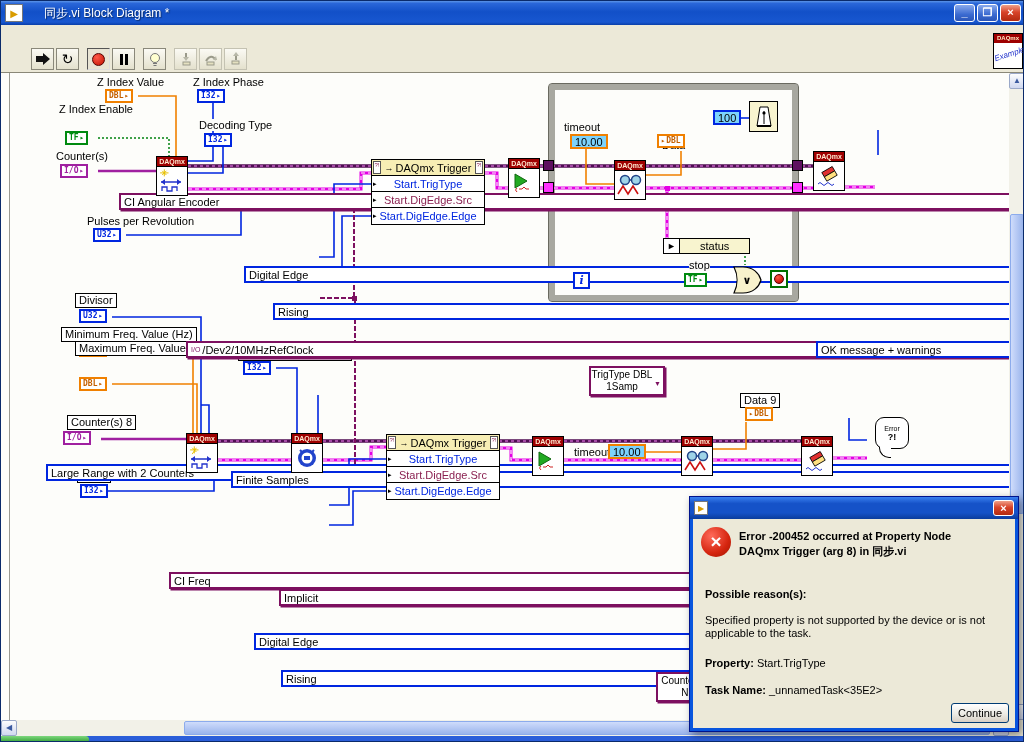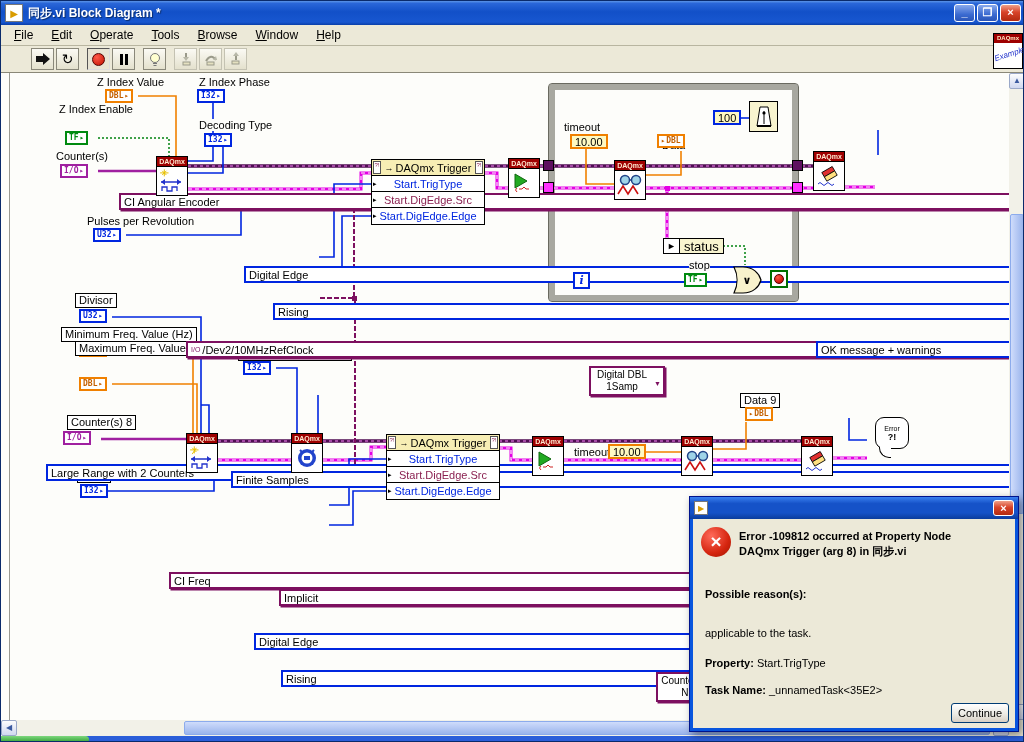--- a/index.html
+++ b/index.html
@@ -1,21 +1,21 @@
 <!DOCTYPE html>
 <html><head>
 <meta charset="utf-8">
 <style>
 *{margin:0;padding:0;box-sizing:border-box}
 body{font-family:"Liberation Sans",sans-serif;background:#555}
 .screen{position:relative;width:1024px;height:742px;background:#ece9d8;overflow:hidden;border:1px solid #0a2a6a}
 
 .titlebar{position:absolute;left:0;top:0;width:1024px;height:24px;background:linear-gradient(180deg,#5c95e8 0%,#2a66d8 10%,#1250c8 45%,#1857d0 88%,#0a3ea8 100%);display:flex;align-items:center;padding:0 4px;z-index:6}
 .lv-icon{width:18px;height:18px;background:#fff;border:1px solid #777;display:flex;align-items:center;justify-content:center;font-size:10px;color:#d99c00}
-.tb-title{color:#fff;font-weight:bold;font-size:12px;margin-left:5px;text-shadow:1px 1px 1px #092a66}
+.tb-title{color:#fff;font-weight:normal;font-size:12px;margin-left:21px;text-shadow:1px 1px 1px #092a66}
 .tb-btns{margin-left:auto;display:flex;gap:2px}
 .tb-btn{width:21px;height:18px;border:1px solid #fff;border-radius:3px;background:linear-gradient(180deg,#89a9ec,#3a6ad0 60%,#2a55b8);color:#fff;font-size:11px;font-weight:bold;text-align:center;line-height:15px}
 .tb-btn.close{background:linear-gradient(180deg,#f0a088,#d8442a 45%,#b22a10)}
 
 .menubar{position:absolute;left:0;top:24px;width:1024px;height:21px;background:#ece9d8;border-bottom:1px solid #b8b5a0;display:flex;align-items:center;padding-left:4px;z-index:5}
 .menu-item{display:inline-block;font-size:12px;padding:2px 9px;color:#000}
 .menu-item::first-letter{text-decoration:underline}
 .toolbar{position:absolute;left:0;top:45px;width:1024px;height:27px;background:#ece9d8;border-bottom:1px solid #8a8878;display:flex;align-items:center;padding-left:30px;z-index:5}
 .tbtn{width:23px;height:22px;border:1px solid #8a887a;background:linear-gradient(180deg,#fbfaf4,#e4e1cd);display:flex;align-items:center;justify-content:center;margin-right:2px}
 .tbtn.pressed{border-color:#555 #ddd #ddd #555;background:#e8e4d4}
@@ -42,21 +42,21 @@
 .item{position:absolute;z-index:3}
 .lbl{font-size:11px;color:#000;white-space:nowrap;background:#fdfdfa}
 .boxlbl{font-size:11px;color:#000;white-space:nowrap;background:#fff;border:1px solid #000;padding:0 3px;line-height:13px}
 .term{height:14px;border:2px solid;background:#fff;display:flex;align-items:center;justify-content:center;font:bold 8px "DejaVu Sans Mono",monospace;padding:0 2px;line-height:1}
 .term.ctrl::after{content:"▸";font-size:7px;margin-left:1px}
 .term.ind::before{content:"▸";font-size:7px;margin-right:1px}
 .c-dbl{border-color:#f08000;color:#c46000}
 .c-int{border-color:#0026e0;color:#0026e0}
 .c-tf{border-color:#008a10;color:#008a10}
 .c-io{border-color:#a020a0;color:#a020a0}
-.const{height:15px;border:2px solid;background:#fef9c3;font-size:11px;display:flex;align-items:center;padding:0 3px;color:#000}
+.const{height:15px;border:2px solid;background:#7dd3fc;font-size:11px;display:flex;align-items:center;padding:0 3px;color:#000}
 .enum{height:17px;background:#fff;border:2px solid;font-size:11px;color:#000;display:flex;align-items:center;white-space:nowrap;padding:0 14px 0 3px;position:relative}
 .enum::after{content:"▼";position:absolute;right:2px;top:4px;font-size:7px}
 .enum.blue{border-color:#0026e0}.enum.blue::after{color:#0026e0}
 .enum.mar{border-color:#7d1060;box-shadow:1.5px 1.5px 0 #7d1060}.enum.mar::after{color:#7d1060}
 .enum2{width:76px;height:30px;background:#fff;border:2px solid #7d1060;box-shadow:1.5px 1.5px 0 #7d1060;font-size:10px;color:#000;display:flex;flex-direction:column;align-items:center;justify-content:center;line-height:12px;position:relative;padding-right:10px;text-align:center}
 .enum2::after{content:"▼";position:absolute;right:2px;top:10px;font-size:7px;color:#7d1060}
 .dq{width:32px;border:1px solid #000;background:#fff}
 .dq .hd{background:#9e0000;color:#ffe8d0;font-size:7px;font-weight:bold;text-align:center;height:10px;line-height:10px;border-bottom:1px solid #000}
 .dq .bd{height:28px;position:relative;display:flex;align-items:center;justify-content:center}
 .pn{width:114px;border:1px solid #000;background:#fff}
@@ -67,21 +67,21 @@
 .pn .pr::before{content:"▸";position:absolute;left:1px;font-size:7px;color:#000}
 .pr.blue{color:#0026e0}.pr.mar{color:#8a2050}
 .tun{position:absolute;width:11px;height:11px;border:1px solid #000;z-index:3}
 .tun.task{background:#5e1060}.tun.err{background:#ff30ff}
 .dot{position:absolute;width:5px;height:5px;z-index:3}
 .iterm{width:17px;height:17px;border:2px solid #0026e0;background:#fff;color:#0026e0;font:bold italic 11px "DejaVu Serif",serif;display:flex;align-items:center;justify-content:center}
 .cond{width:18px;height:18px;border:2px solid #007000;background:#fff;display:flex;align-items:center;justify-content:center}
 .cond i{width:10px;height:10px;border-radius:50%;background:radial-gradient(circle at 35% 30%,#ff5a4a,#cc1505 70%);border:1px solid #5a0000}
 .unb{display:flex;height:16px;border:1px solid #000;background:#fff}
 .unb .ua{width:16px;display:flex;align-items:center;justify-content:center;font-size:9px;color:#000;border-right:1px solid #000}
-.unb .ut{background:#f8f4cf;font-size:13px;padding:0 4px;display:flex;align-items:center}
+.unb .ut{background:#f8f4cf;font-size:11px;padding:0 20px;display:flex;align-items:center}
 .bubble{width:36px;height:44px;position:relative}
 .bubble .bb{position:absolute;left:0;top:0;width:34px;height:32px;border:1.5px solid #000;border-radius:9px;background:#fff;display:flex;flex-direction:column;align-items:center;justify-content:center;line-height:9px}
 .bubble .bt{position:absolute;left:4px;top:30px;width:12px;height:11px;border-left:1.5px solid #000;border-bottom:1.5px solid #000;border-radius:0 0 0 10px;background:#fff}
 .bubble .e1{font-size:7px}.bubble .e2{font-size:9px;font-weight:bold}
 .metro{width:29px;height:31px;border:1px solid #000;background:#f8f4cf;display:flex;align-items:center;justify-content:center}
 .orgate{position:absolute;z-index:3}
 
 .sb-v{position:absolute;left:1008px;top:72px;width:16px;height:647px;background:#f2f1e8;z-index:4}
 .sb-h{position:absolute;left:0;top:719px;width:1008px;height:16px;background:#f2f1e8;z-index:4}
 .sb-btn{position:absolute;width:16px;height:16px;background:linear-gradient(180deg,#fdfdfd,#d0d8f0);border:1px solid #9aa8c8;border-radius:2px;color:#3b5aa0;font-size:8px;text-align:center;line-height:14px}
@@ -107,29 +107,20 @@
   <div class="titlebar">
     <div class="lv-icon">▶</div>
     <span class="tb-title">同步.vi Block Diagram *</span>
     <div class="tb-btns">
       <div class="tb-btn">_</div>
       <div class="tb-btn">❐</div>
       <div class="tb-btn close">×</div>
     </div>
   </div>
 
-  <div class="menubar">
-    <span class="menu-item">File</span>
-    <span class="menu-item">Edit</span>
-    <span class="menu-item">Operate</span>
-    <span class="menu-item">Tools</span>
-    <span class="menu-item">Browse</span>
-    <span class="menu-item">Window</span>
-    <span class="menu-item">Help</span>
-  </div>
 
   <div class="toolbar">
     <div class="tbtn">
         <svg width="18" height="14">
           <path d="M2 4h7V1l7 6-7 6v-3H2z" fill="#111"></path>
         </svg>
       </div>
     <div class="tbtn">
         <span style="font-size:14px">↻</span>
       </div>
@@ -283,21 +274,21 @@
   <div class="dot" style="left:351px;top:295px;background:#7d1060"></div>
   <div class="dot" style="left:664px;top:185px;background:#e400e4"></div>
 
   <div class="tun task" style="left:542px;top:159px"></div>
   <div class="tun err" style="left:542px;top:181px"></div>
   <div class="tun task" style="left:791px;top:159px"></div>
   <div class="tun err" style="left:791px;top:181px"></div>
 
   <div class="item lbl" style="left:96px;top:75px">Z Index Value</div>
   <div class="item term ctrl c-dbl" style="left:104px;top:88px">DBL</div>
-  <div class="item lbl" style="left:198px;top:75px">Z Index Phase</div>
+  <div class="item lbl" style="left:192px;top:75px">Z Index Phase</div>
   <div class="item term ctrl c-int" style="left:196px;top:88px">I32</div>
   <div class="item lbl" style="left:58px;top:102px">Z Index Enable</div>
   <div class="item term ctrl c-tf" style="left:64px;top:130px">TF</div>
   <div class="item lbl" style="left:198px;top:118px">Decoding Type</div>
   <div class="item term ctrl c-int" style="left:203px;top:132px">I32</div>
   <div class="item lbl" style="left:55px;top:149px">Counter(s)</div>
   <div class="item term ctrl c-io" style="left:59px;top:163px">I/O</div>
   <div class="item lbl" style="left:86px;top:214px">Pulses per Revolution</div>
   <div class="item term ctrl c-int" style="left:92px;top:227px">U32</div>
   <div class="item boxlbl" style="left:74px;top:292px">Divisor</div>
@@ -320,21 +311,21 @@
       <span style="font-size:7px;color:#7d1060;margin-right:2px">I/O</span>
       <span>/Dev2/10MHzRefClock</span>
     </div>
   <div class="item enum blue" style="left:45px;top:395px">Large Range with 2 Counters</div>
   <div class="item enum blue" style="left:230px;top:385px">Finite Samples</div>
   <div class="item enum mar" style="left:168px;top:469px">CI Freq</div>
   <div class="item enum mar" style="left:278px;top:469px">Implicit</div>
   <div class="item enum blue" style="left:253px;top:496px">Digital Edge</div>
   <div class="item enum blue" style="left:280px;top:516px">Rising</div>
   <div class="item enum2" style="left:588px;top:195px">
-      <span>Digital DBL</span>
+      <span>TrigType DBL</span>
       <span>1Samp</span>
     </div>
   <div class="item enum2" style="left:655px;top:471px;width:94px">
       <span>Counter 1D DBL</span>
       <span>NSamp</span>
     </div>
   <div class="item enum blue" style="left:815px;top:110px">OK message + warnings</div>
   <div class="item enum blue" style="left:775px;top:399px">OK message + warnings</div>
 
   <div class="item lbl" style="left:563px;top:120px">timeout</div>
@@ -517,23 +508,24 @@
     <div class="startfrag"></div>
   </div>
 
   <div class="dialog">
     <div class="dlg-title">
       <div class="lv-icon" style="width:14px;height:14px;font-size:8px">▶</div>
       <div class="dlg-close">×</div>
     </div>
     <div class="dlg-body">
       <div class="err-ico">×</div>
-      <div class="dlg-abs dlg-b" style="left:46px;top:11px">Error -109812 occurred at Property Node</div>
+      <div class="dlg-abs dlg-b" style="left:46px;top:11px">Error -200452 occurred at Property Node</div>
       <div class="dlg-abs dlg-b" style="left:46px;top:25px">DAQmx Trigger (arg 8) in 同步.vi</div>
       <div class="dlg-abs dlg-b" style="left:12px;top:69px">Possible reason(s):</div>
+      <div class="dlg-abs" style="left:12px;top:95px">Specified property is not supported by the device or is not</div>
       <div class="dlg-abs" style="left:12px;top:108px">applicable to the task.</div>
       <div class="dlg-abs" style="left:12px;top:138px"><span class="dlg-b">Property:</span> <span>Start.TrigType</span></div>
       <div class="dlg-abs" style="left:12px;top:165px"><span class="dlg-b">Task Name:</span> <span>_unnamedTask&lt;35E2&gt;</span></div>
       <div class="continue-btn">Continue</div>
     </div>
   </div>
 
 </div>
 
 </body></html>

